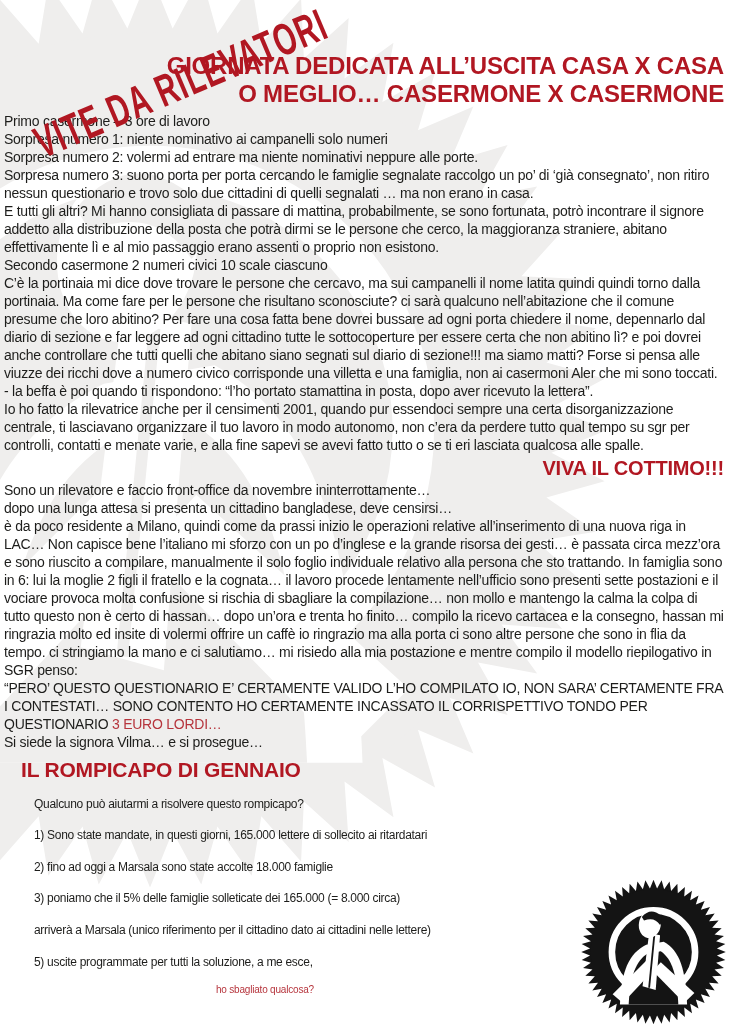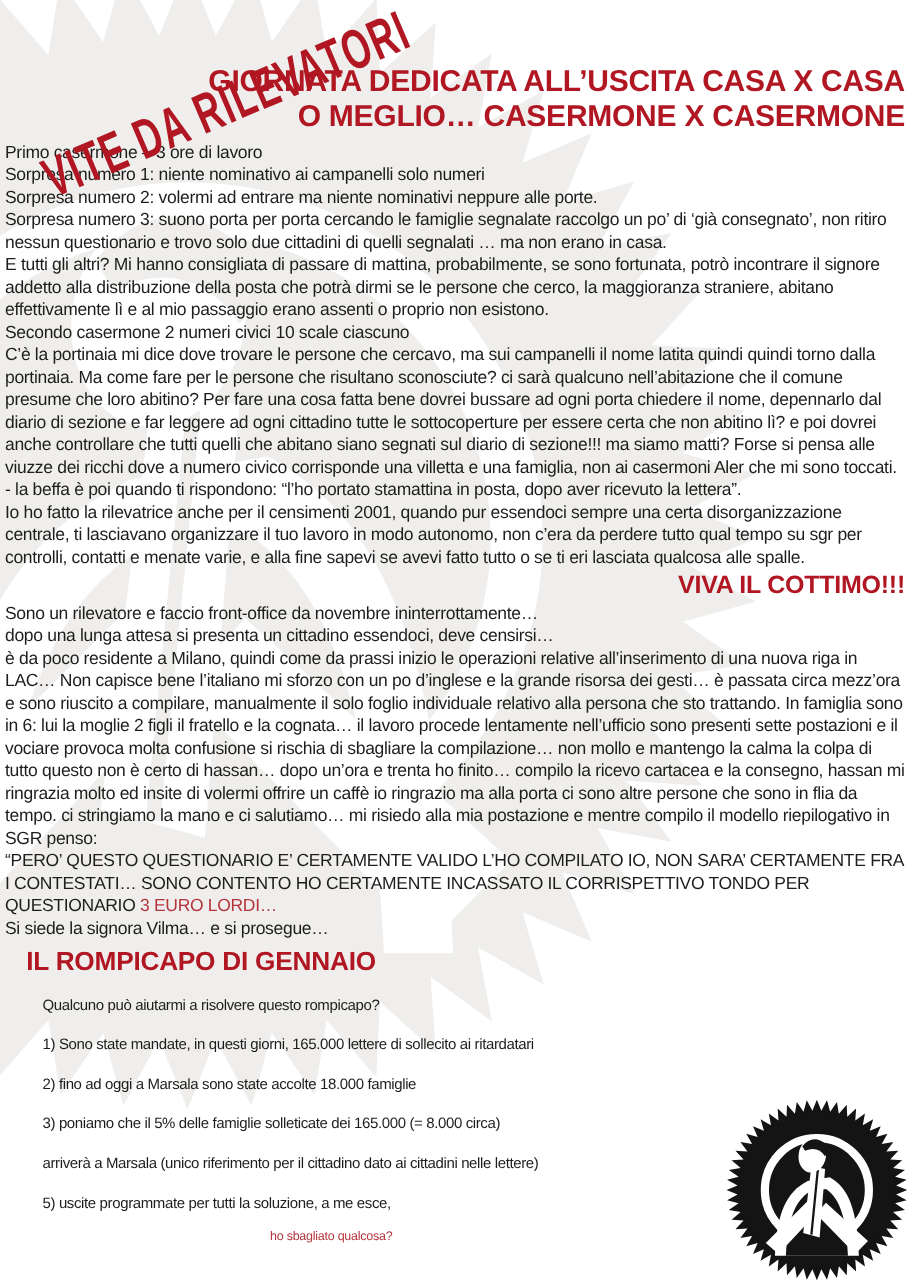--- a/index.html
+++ b/index.html
@@ -104,21 +104,21 @@
         <p><span>E tutti gli altri? Mi hanno consigliata di passare di mattina, probabilmente, se sono fortunata, potrò incontrare il signore addetto alla distribuzione della posta che potrà dirmi se le persone che cerco, la maggioranza straniere, abitano effettivamente lì e al mio passaggio erano assenti o proprio non esistono.</span></p>
         <p><span>Secondo casermone 2 numeri civici 10 scale ciascuno</span></p>
         <p><span>C’è la portinaia mi dice dove trovare le persone che cercavo, ma sui campanelli il nome latita quindi  quindi torno dalla portinaia. Ma come fare per le persone che risultano sconosciute? ci sarà qualcuno nell’abitazione che il comune presume che loro abitino? Per fare una cosa fatta bene dovrei bussare ad ogni porta chiedere il nome, depennarlo dal diario di sezione e far leggere ad ogni cittadino tutte le sottocoperture per essere certa che non abitino lì? e poi dovrei anche controllare che tutti quelli che abitano siano segnati sul diario di sezione!!! ma siamo matti?  Forse si pensa alle viuzze dei ricchi dove a numero civico corrisponde una villetta e una famiglia, non ai casermoni Aler che mi sono toccati. - la beffa è poi quando ti rispondono: “l’ho portato stamattina in posta, dopo aver ricevuto la lettera”.</span></p>
         <p><span>Io ho fatto la rilevatrice anche per il censimenti 2001, quando pur essendoci sempre una certa disorganizzazione centrale, ti lasciavano organizzare il tuo lavoro in modo autonomo, non c’era da perdere tutto qual tempo su sgr per controlli, contatti e menate varie, e alla fine sapevi se avevi fatto tutto o se ti eri lasciata qualcosa alle spalle.</span></p>
       </div>
 
     <h2 class="viva">VIVA IL COTTIMO!!!</h2>
 
     <div class="rtext">
         <p><span>Sono un rilevatore e faccio front-office da novembre ininterrottamente…</span></p>
-        <p><span>dopo una lunga attesa si presenta un cittadino essendoci, deve censirsi…</span></p>
+        <p><span>dopo una lunga attesa si presenta un cittadino bangladese, deve censirsi…</span></p>
         <p><span>è da poco residente a Milano, quindi come da prassi inizio le operazioni relative all’inserimento di una nuova riga in LAC… Non capisce bene l’italiano mi sforzo con un po d’inglese e la grande risorsa dei gesti… è passata circa mezz’ora e sono riuscito a compilare, manualmente il solo foglio individuale relativo alla persona che sto trattando. In famiglia sono in 6: lui la moglie 2 figli il fratello e la cognata… il lavoro procede lentamente nell’ufficio sono presenti sette postazioni e il vociare provoca molta confusione si rischia di sbagliare la compilazione… non mollo e mantengo la calma la colpa di tutto questo non è certo di hassan… dopo un’ora e trenta ho finito… compilo la ricevo cartacea e la consegno, hassan mi ringrazia molto ed insite di volermi offrire un caffè io ringrazio ma alla porta ci sono altre persone che sono in flia da tempo. ci stringiamo la mano e ci salutiamo… mi risiedo alla mia postazione e mentre compilo il modello riepilogativo in SGR penso:</span></p>
         <p><span>“PERO’ QUESTO QUESTIONARIO E’ CERTAMENTE VALIDO L’HO COMPILATO IO, NON SARA’ CERTAMENTE FRA I CONTESTATI… SONO CONTENTO HO CERTAMENTE INCASSATO IL CORRISPETTIVO TONDO PER QUESTIONARIO </span><span class="red">3 EURO LORDI…</span></p>
         <p><span>Si siede la signora Vilma… e si prosegue…</span></p>
       </div>
 
     <div class="rompicapo">
       <h2 class="romp">IL ROMPICAPO DI GENNAIO</h2>
       <div class="ltext">
           <p><span>Qualcuno può aiutarmi a risolvere questo rompicapo?</span></p>
           <p><span>1) Sono state mandate, in questi giorni, 165.000 lettere di sollecito ai ritardatari</span></p>

